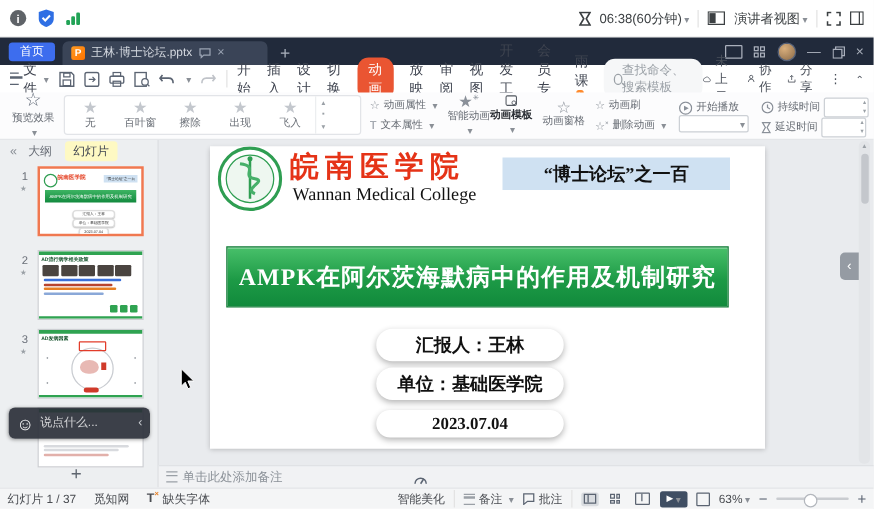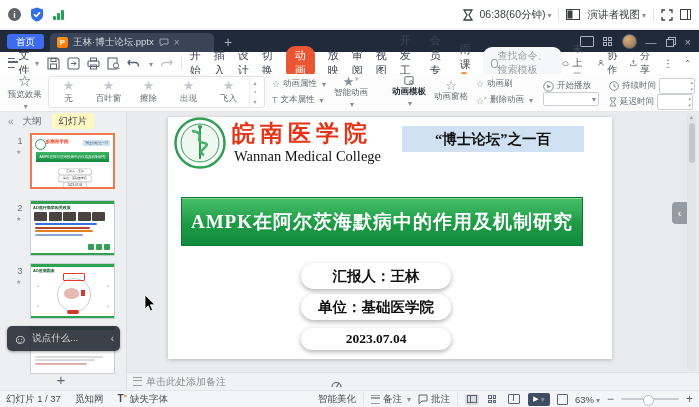--- a/index.html
+++ b/index.html
@@ -365,21 +365,21 @@
     </span>
     <span class="smallbtn dd">
       <span class="ministar">T</span>
       <span>文本属性</span>
     </span>
   </div>
   <div class="bigbtn dd" style="margin-left:8px;">
     <span class="ministar" style="font-size:13px;">★<sup style="font-size:6px">✳</sup></span>
     <span class="rlabel">智能动画</span>
   </div>
-  <div class="bigbtn dd" style="margin-left:24px;">
+  <div class="bigbtn dd" style="margin-left:0;">
     <svg width="14" height="13" viewBox="0 0 14 13">
       <rect x="1" y="1" width="12" height="11" rx="1.5" fill="none" stroke="#50565e" stroke-width="1.2"></rect>
       <circle cx="10" cy="9" r="2.2" fill="none" stroke="#50565e"></circle>
     </svg>
     <span class="rlabel" style="font-weight:bold;color:#2b2f35;">动画模板</span>
   </div>
   <div class="bigbtn" style="margin-left:8px;">
     <span class="ministar" style="font-size:13px;">☆</span>
     <span class="rlabel">动画窗格</span>
   </div>

